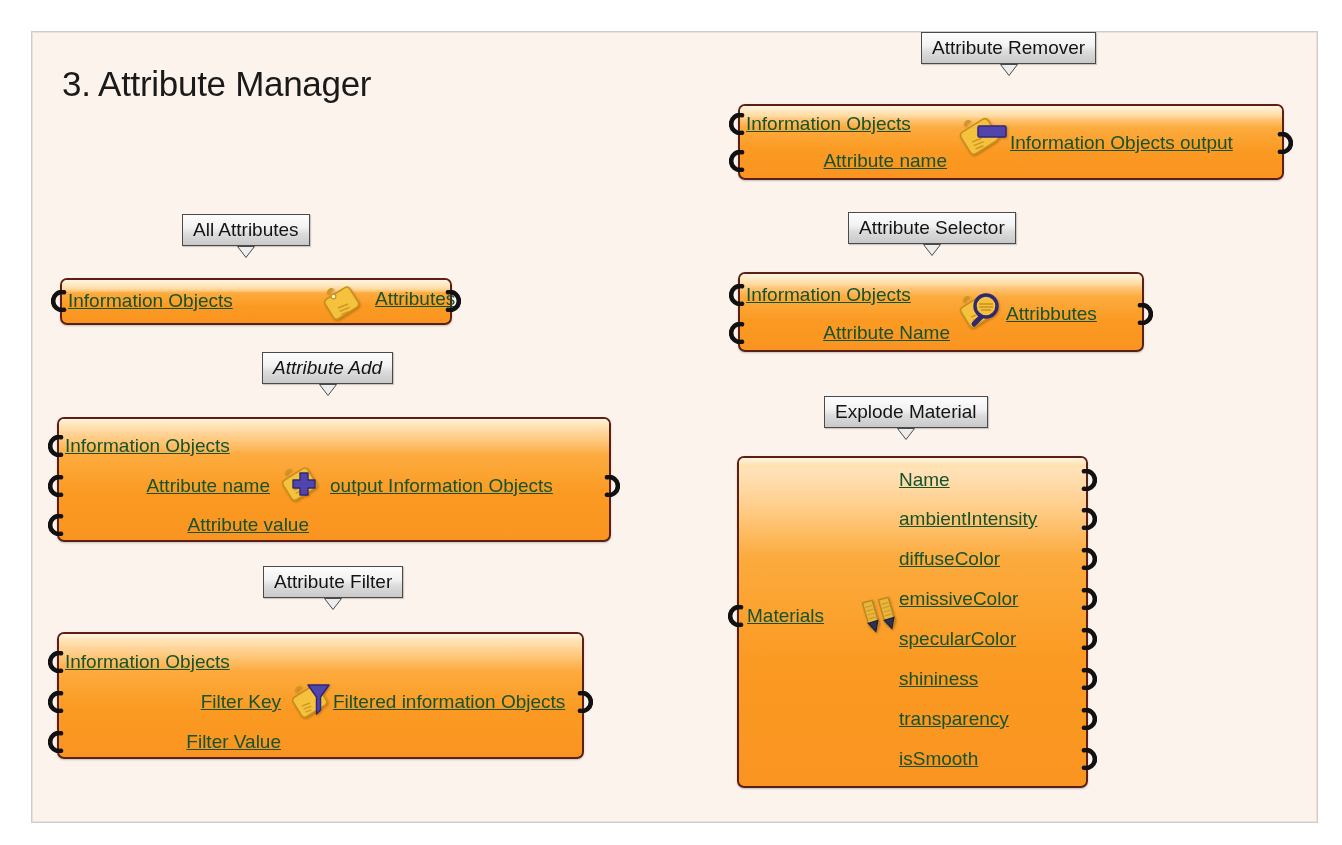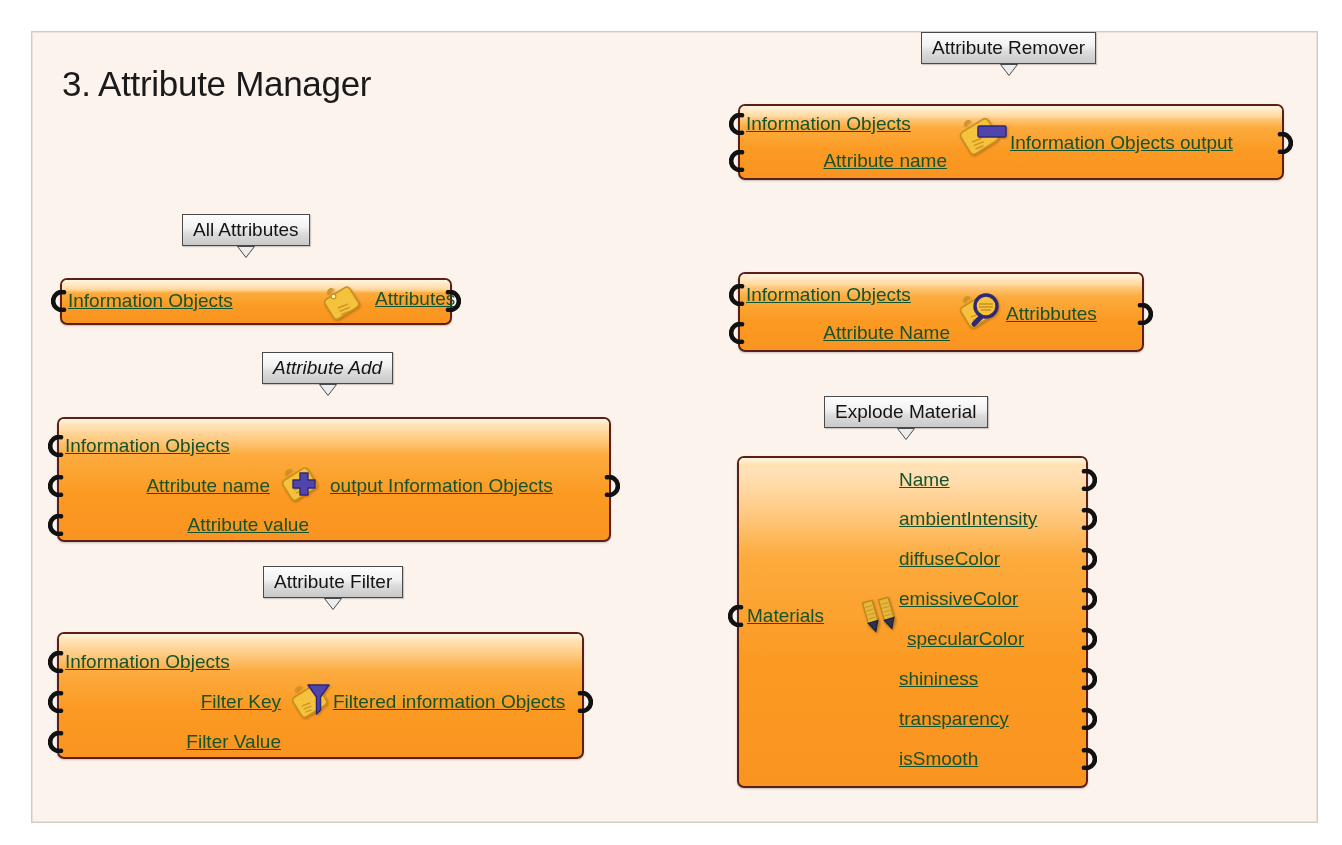--- a/index.html
+++ b/index.html
@@ -285,20 +285,28 @@
           <line x1="21" y1="33" x2="31" y2="29"></line>
           <line x1="22.8" y1="36.6" x2="32.8" y2="32.6"></line>
           <line x1="24.6" y1="40" x2="32.4" y2="36.8"></line>
         </g>
         <rect x="27" y="17" width="28" height="11" rx="1.5" fill="#5145ad" stroke="#2f2875" stroke-width="1.5"></rect>
       </svg>
     </div>
     <div class="node-label out-label" style="left:272px;top:28px;">Information Objects output</div>
   </div>
 
+  <div class="callout" style="left:848px;top:212px;">
+    <div class="callout-box">Attribute Selector</div>
+    <div class="callout-tail">
+      <svg width="18" height="12" viewBox="0 0 18 12">
+          <path d="M0.5 0.5 L17.5 0.5 L9 11.5 Z" fill="#ededed" stroke="#4a4a4a" stroke-width="1"></path>
+        </svg>
+    </div>
+  </div>
 
   <div class="node" style="left:738px;top:272px;width:406px;height:80px;">
     <div class="node-body"></div>
     <div class="port" style="left:-9px;top:12px;">
       <svg width="17" height="22" viewBox="0 0 17 22">
           <path d="M13 2.2 A9 9 0 1 0 13 19.8" fill="none" stroke="#111" stroke-width="4.6" stroke-linecap="round"></path>
         </svg>
     </div>
     <div class="port" style="left:-9px;top:50px;">
       <svg width="17" height="22" viewBox="0 0 17 22">
@@ -402,21 +410,21 @@
           <path d="M4 2.2 A9 9 0 1 1 4 19.8" fill="none" stroke="#111" stroke-width="4.6" stroke-linecap="round"></path>
         </svg>
     </div>
     <div class="node-label out-label" style="left:162px;top:132px;">emissiveColor</div>
 
     <div class="port" style="left:343px;top:172px;">
       <svg width="17" height="22" viewBox="0 0 17 22">
           <path d="M4 2.2 A9 9 0 1 1 4 19.8" fill="none" stroke="#111" stroke-width="4.6" stroke-linecap="round"></path>
         </svg>
     </div>
-    <div class="node-label out-label" style="left:162px;top:172px;margin-left:8px;">specularColor</div>
+    <div class="node-label out-label" style="left:162px;top:172px;">specularColor</div>
 
     <div class="port" style="left:343px;top:212px;">
       <svg width="17" height="22" viewBox="0 0 17 22">
           <path d="M4 2.2 A9 9 0 1 1 4 19.8" fill="none" stroke="#111" stroke-width="4.6" stroke-linecap="round"></path>
         </svg>
     </div>
     <div class="node-label out-label" style="left:162px;top:212px;">shininess</div>
 
     <div class="port" style="left:343px;top:252px;">
       <svg width="17" height="22" viewBox="0 0 17 22">

